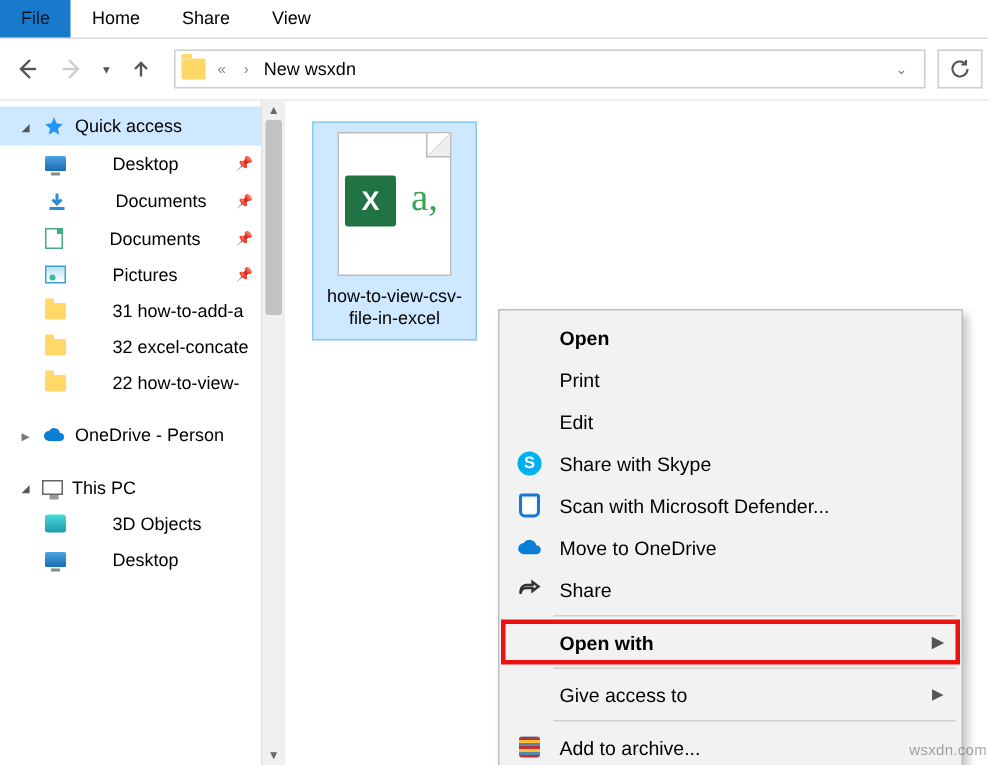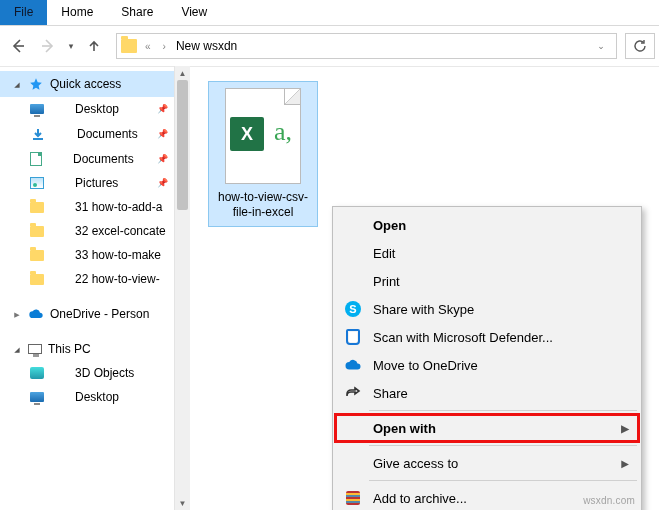--- a/index.html
+++ b/index.html
@@ -240,21 +240,21 @@
     font-weight: bold;
   }
   .ico-skype { width:16px; height:16px; background:#00aff0; border-radius:50%; display:flex; align-items:center; justify-content:center; color:#fff; font-weight:bold; font-size:11px; }
   .ico-onedrive svg { fill:#0a7dd6; }
   .ico-defender { width:14px; height:16px; border:2px solid #1777d6; border-radius:2px 2px 4px 4px; position:relative; }
   .ico-defender::after{ content:""; position:absolute; left:1px; right:1px; top:1px; bottom:1px; background:linear-gradient(#fff,#fff); }
   .ico-share svg { stroke:#333; fill:none; stroke-width:1.6; }
   .ico-archive { width:14px; height:14px; background:repeating-linear-gradient(0deg,#b33,#b33 2px,#58a 2px,#58a 4px,#fb3 4px,#fb3 6px); border-radius:2px; }
   .watermark {
     position: absolute;
-    bottom: 4px; right: 24px;
+    bottom: 4px; right: 1px;
     font-size: 10px;
     color: rgba(0,0,0,.35);
     letter-spacing: .2px;
     text-align: center;
   }
 </style>
 </head>
 <body>
 
 <div class="ribbon">
@@ -337,24 +337,20 @@
     <div class="tree-item sub">
       <span class="ico ico-folder"></span>
       <span>31 how-to-add-a</span>
     </div>
     <div class="tree-item sub">
       <span class="ico ico-folder"></span>
       <span>32 excel-concate</span>
     </div>
     <div class="tree-item sub">
       <span class="ico ico-folder"></span>
-      <span>33 how-to-make</span>
-    </div>
-    <div class="tree-item sub">
-      <span class="ico ico-folder"></span>
       <span>22 how-to-view-</span>
     </div>
     <div style="height:10px"></div>
     <div class="tree-item">
       <span class="expander right"></span>
       <span class="ico ico-cloud">
         <svg width="16" height="12" viewBox="0 0 24 16">
             <path d="M7 14a5 5 0 0 1 0-10 6 6 0 0 1 11 2 4 4 0 0 1 0 8z"></path>
           </svg>
       </span>
@@ -394,25 +390,25 @@
   <div class="arrow bot">▼</div>
 </div>
 
 <div class="context-menu" style="left:332px; top:206px;">
   <div class="item bold">
     <span class="mi-icon"></span>
     <span>Open</span>
   </div>
   <div class="item">
     <span class="mi-icon"></span>
+    <span>Print</span>
+  </div>
+  <div class="item">
+    <span class="mi-icon"></span>
     <span>Edit</span>
-  </div>
-  <div class="item">
-    <span class="mi-icon"></span>
-    <span>Print</span>
   </div>
   <div class="item">
     <span class="mi-icon">
         <span class="ico-skype">S</span>
       </span>
     <span>Share with Skype</span>
   </div>
   <div class="item">
     <span class="mi-icon">
         <span class="ico-defender"></span>

